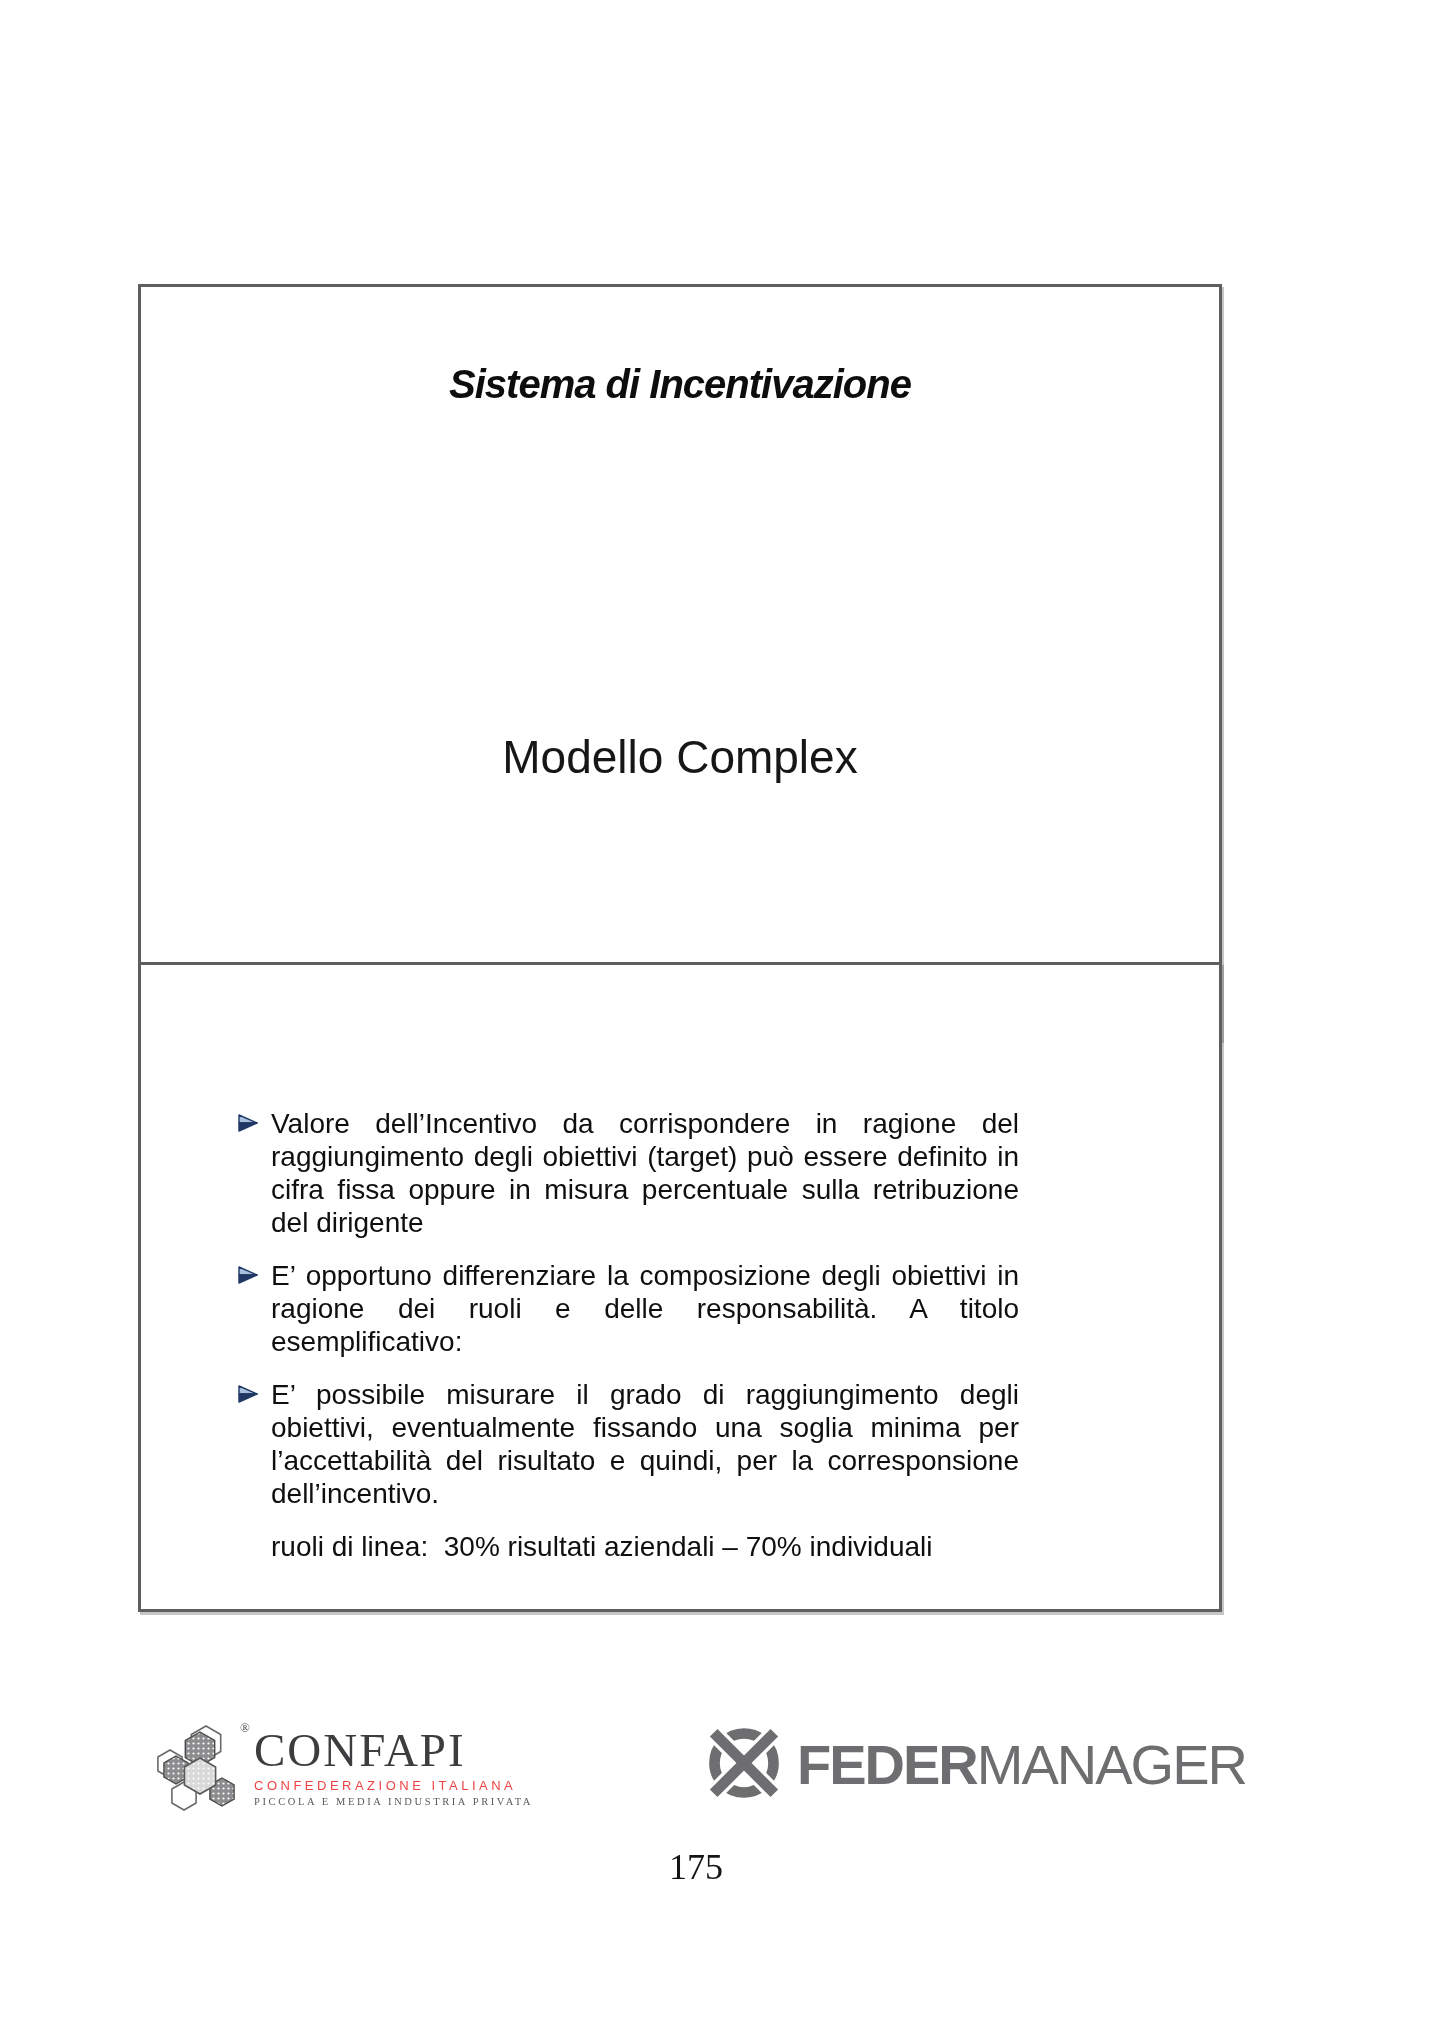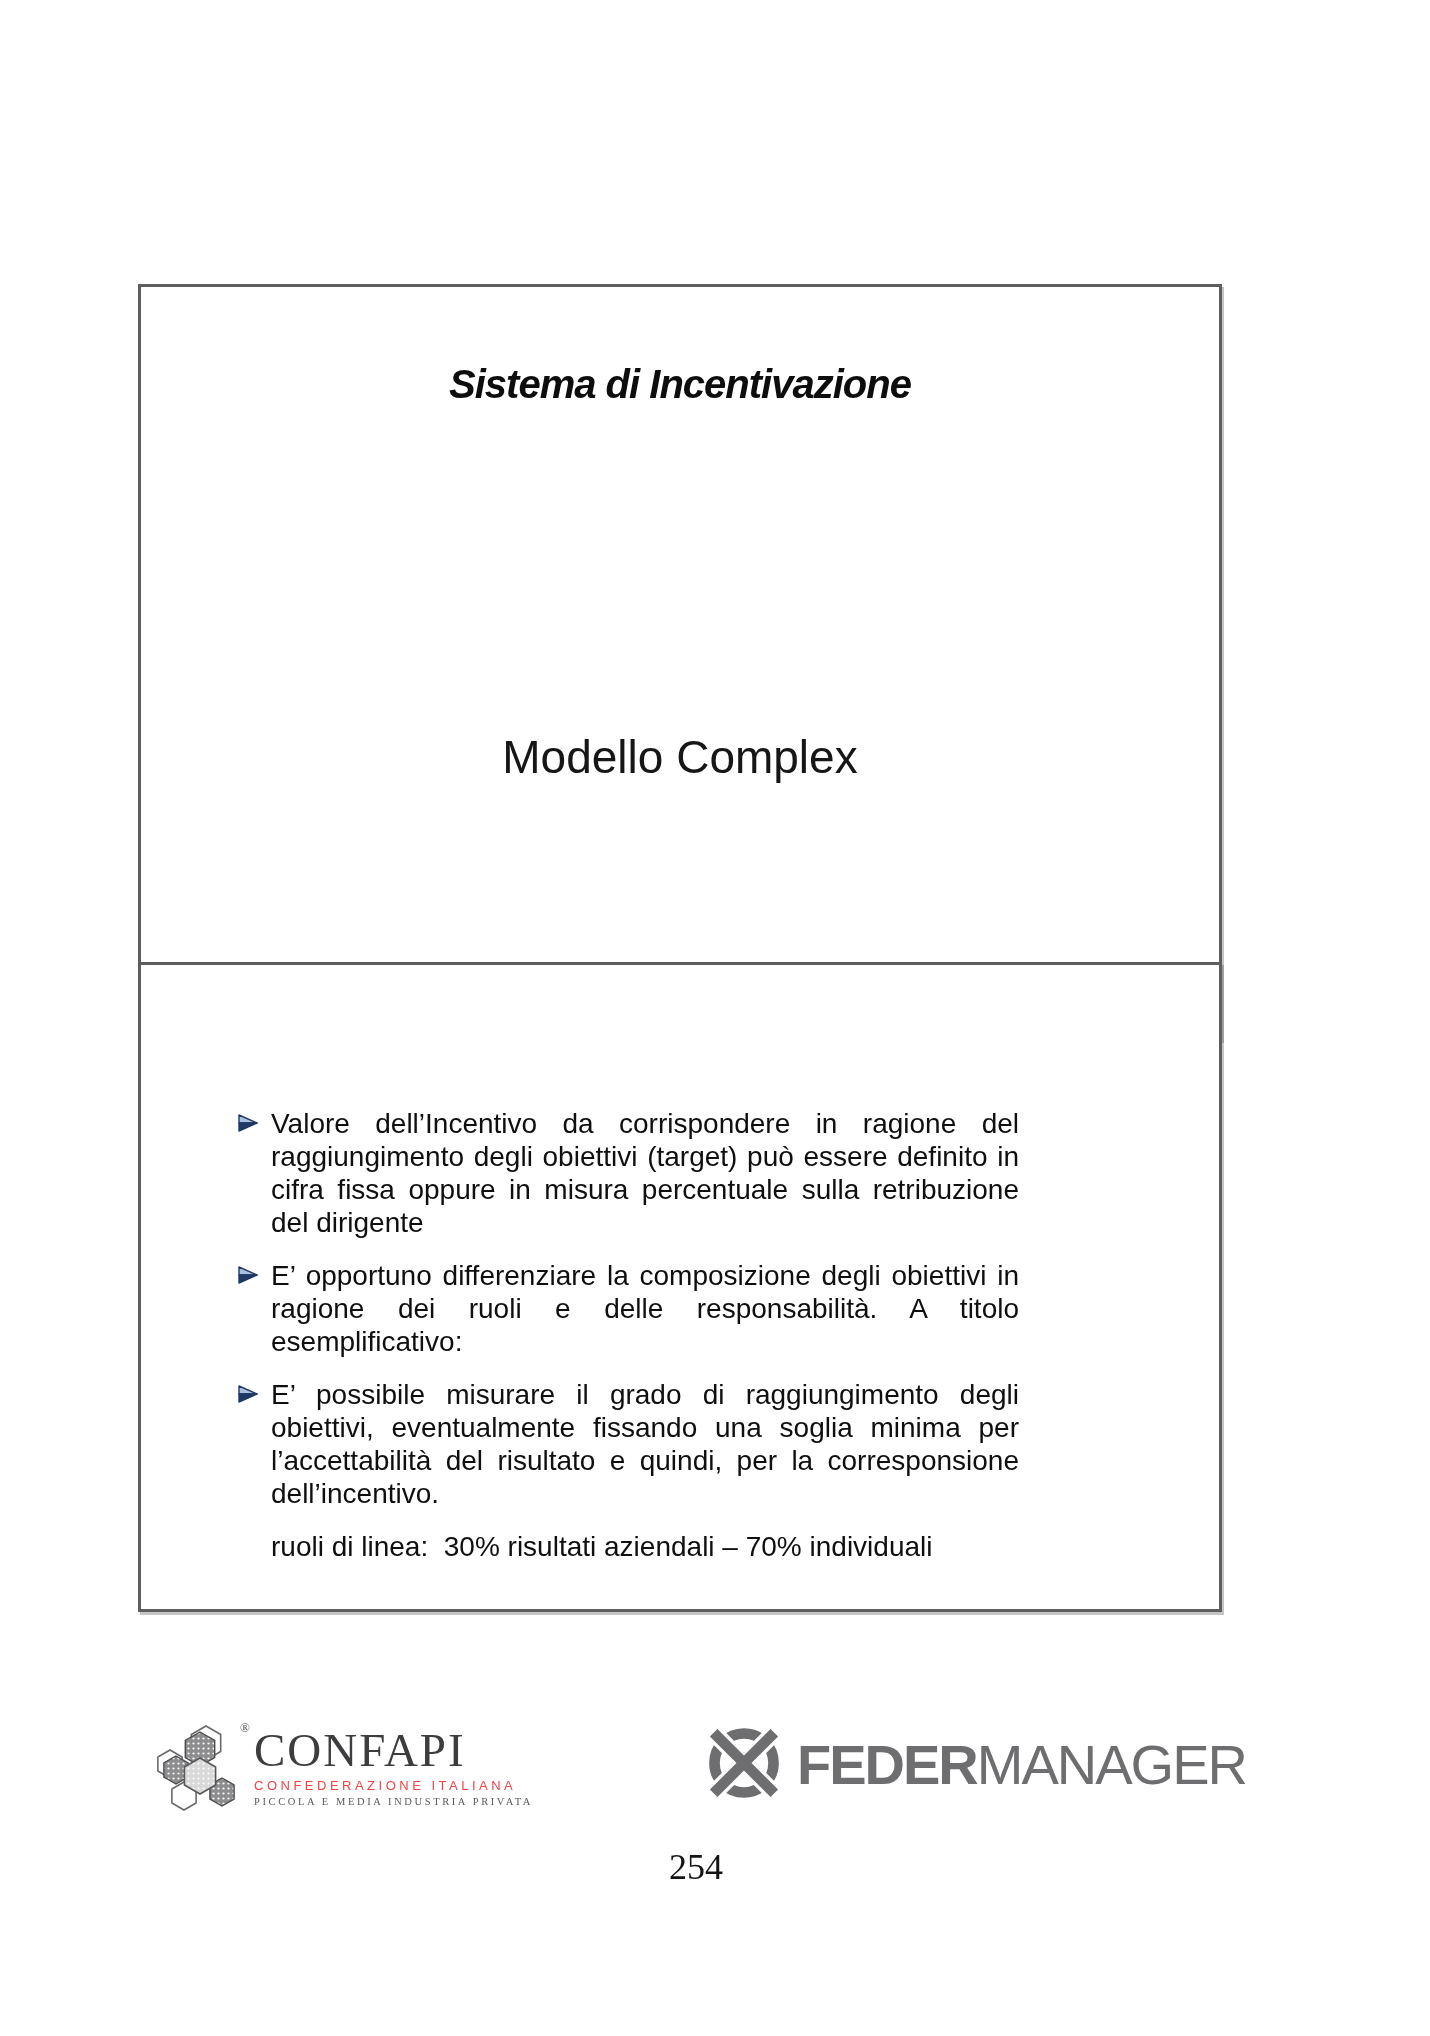--- a/index.html
+++ b/index.html
@@ -214,15 +214,15 @@
           <line x1="16" y1="84" x2="84" y2="16" stroke="#ffffff" stroke-width="21"></line>
           <line x1="13" y1="13" x2="87" y2="87" stroke="#6e6e71" stroke-width="13"></line>
           <line x1="13" y1="87" x2="87" y2="13" stroke="#6e6e71" stroke-width="13"></line>
         </svg>
       </span>
       <span class="fm-wordmark"><span class="fm-bold">FEDER</span><span class="fm-light">MANAGER</span></span>
     </div>
 
   </div>
 
-  <div class="page-number">254</div>
+  <div class="page-number">175</div>
 
 </div>
 
 </body></html>

